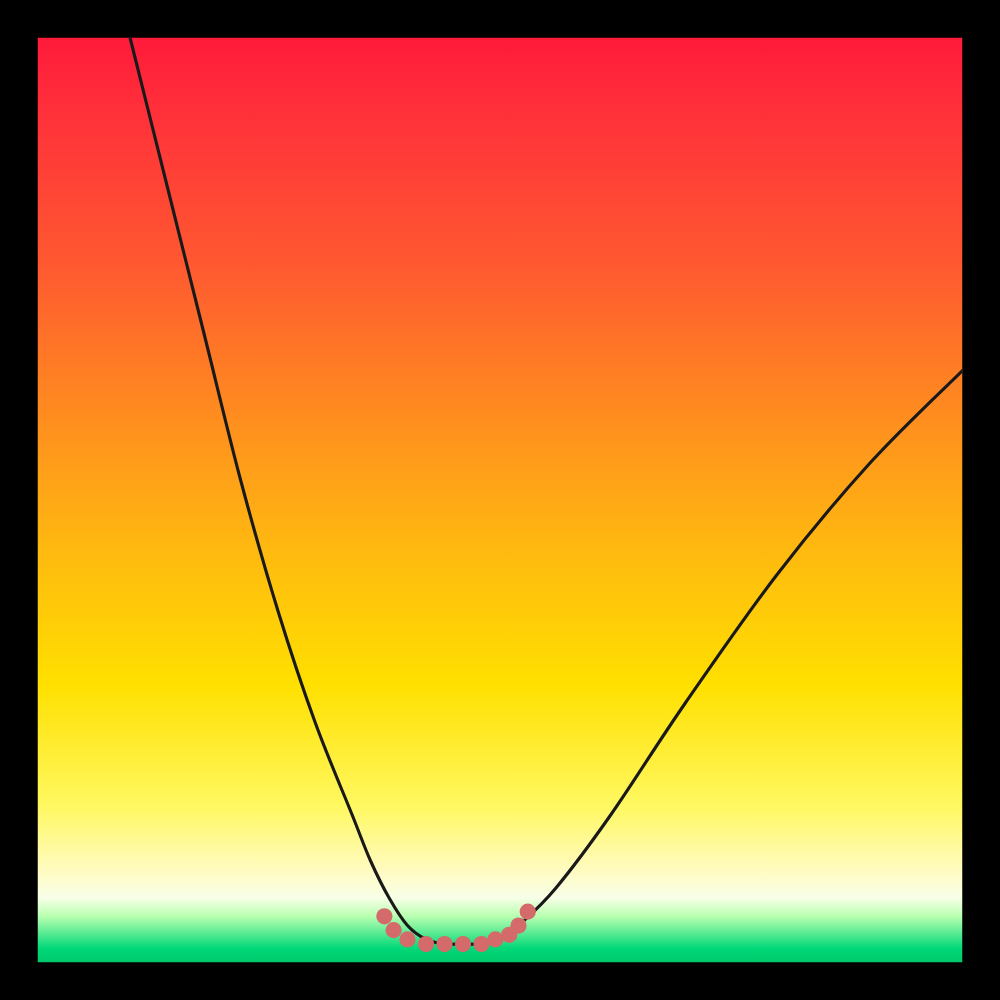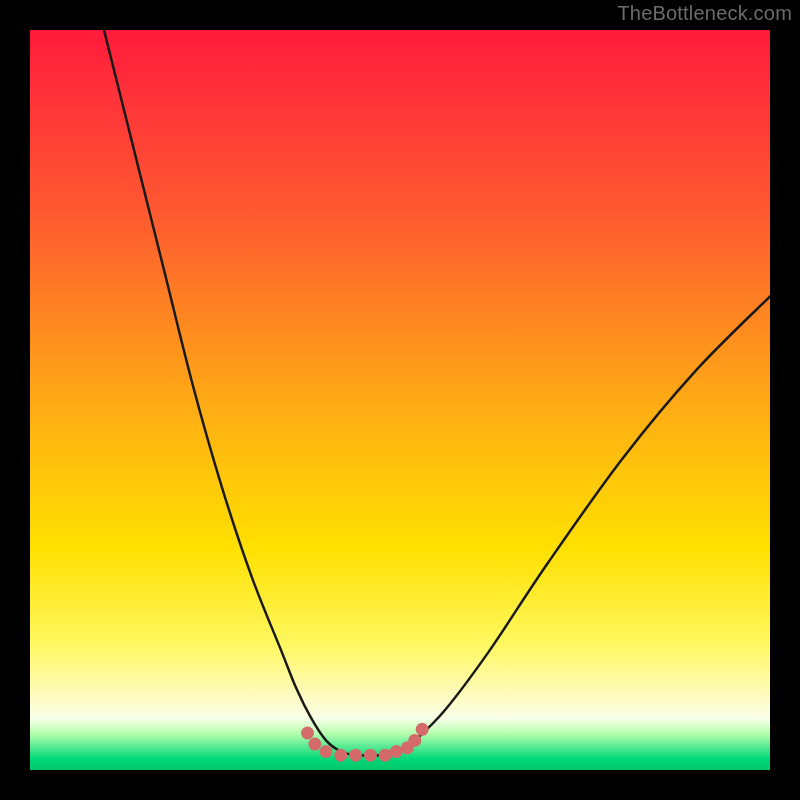--- a/index.html
+++ b/index.html
@@ -84,15 +84,14 @@
           <circle cx="340.40000000000003" cy="725.2" r="6.5" fill="#d46a6a" stroke="#c85a5a" stroke-width="0"></circle>
           <circle cx="355.2" cy="725.2" r="6.5" fill="#d46a6a" stroke="#c85a5a" stroke-width="0"></circle>
           <circle cx="366.3" cy="721.5" r="6.5" fill="#d46a6a" stroke="#c85a5a" stroke-width="0"></circle>
           <circle cx="377.40000000000003" cy="717.8" r="6.5" fill="#d46a6a" stroke="#c85a5a" stroke-width="0"></circle>
           <circle cx="384.8" cy="710.4" r="6.5" fill="#d46a6a" stroke="#c85a5a" stroke-width="0"></circle>
           <circle cx="392.20000000000005" cy="699.3" r="6.5" fill="#d46a6a" stroke="#c85a5a" stroke-width="0"></circle>
         </g>
     </svg>
   </div>
 
-  <div class="watermark">TheBottleneck.com</div>
 
 </div>
 
 </body></html>

